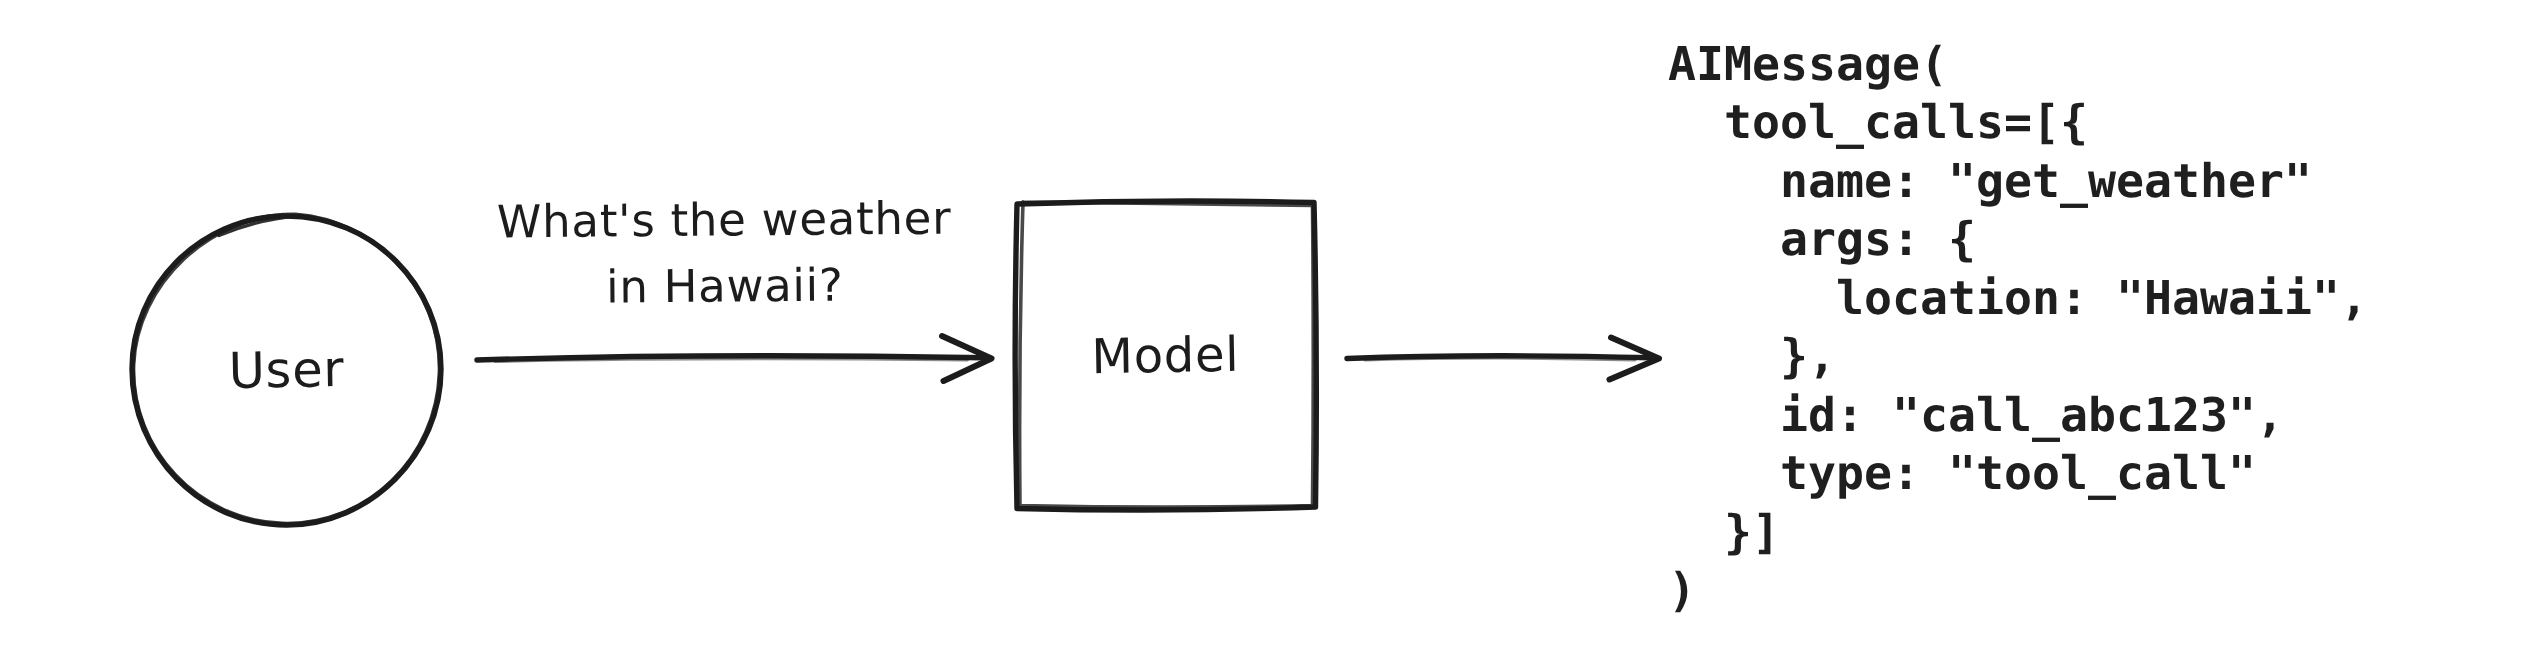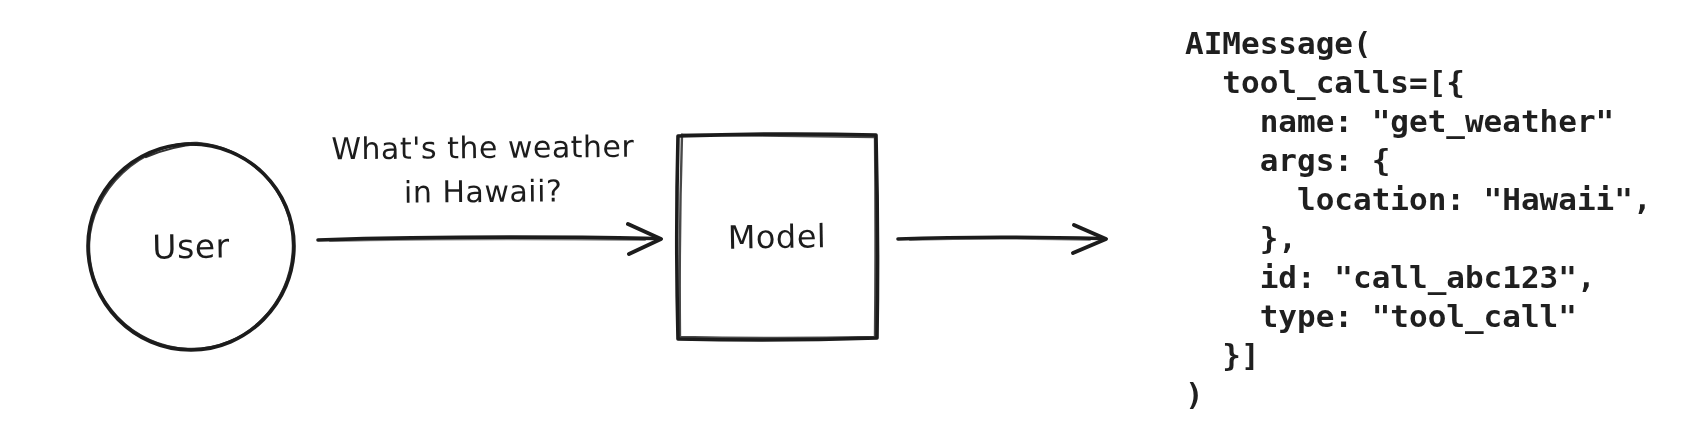--- a/index.html
+++ b/index.html
@@ -46,21 +46,21 @@
   .request-label {
     left: 303px;
     top: 126px;
     width: 360px;
     font-size: 30px;
     line-height: 44px;
     transform: rotate(-0.5deg);
   }
   .code-block {
     position: absolute;
-    left: 1185px;
+    left: 1112px;
     top: 24px;
     margin: 0;
     color: #1f1f1f;
     font-family: "DejaVu Sans Mono", monospace;
     font-weight: bold;
     font-size: 31px;
     line-height: 39px;
     white-space: pre;
   }
   .ink-stroke {

